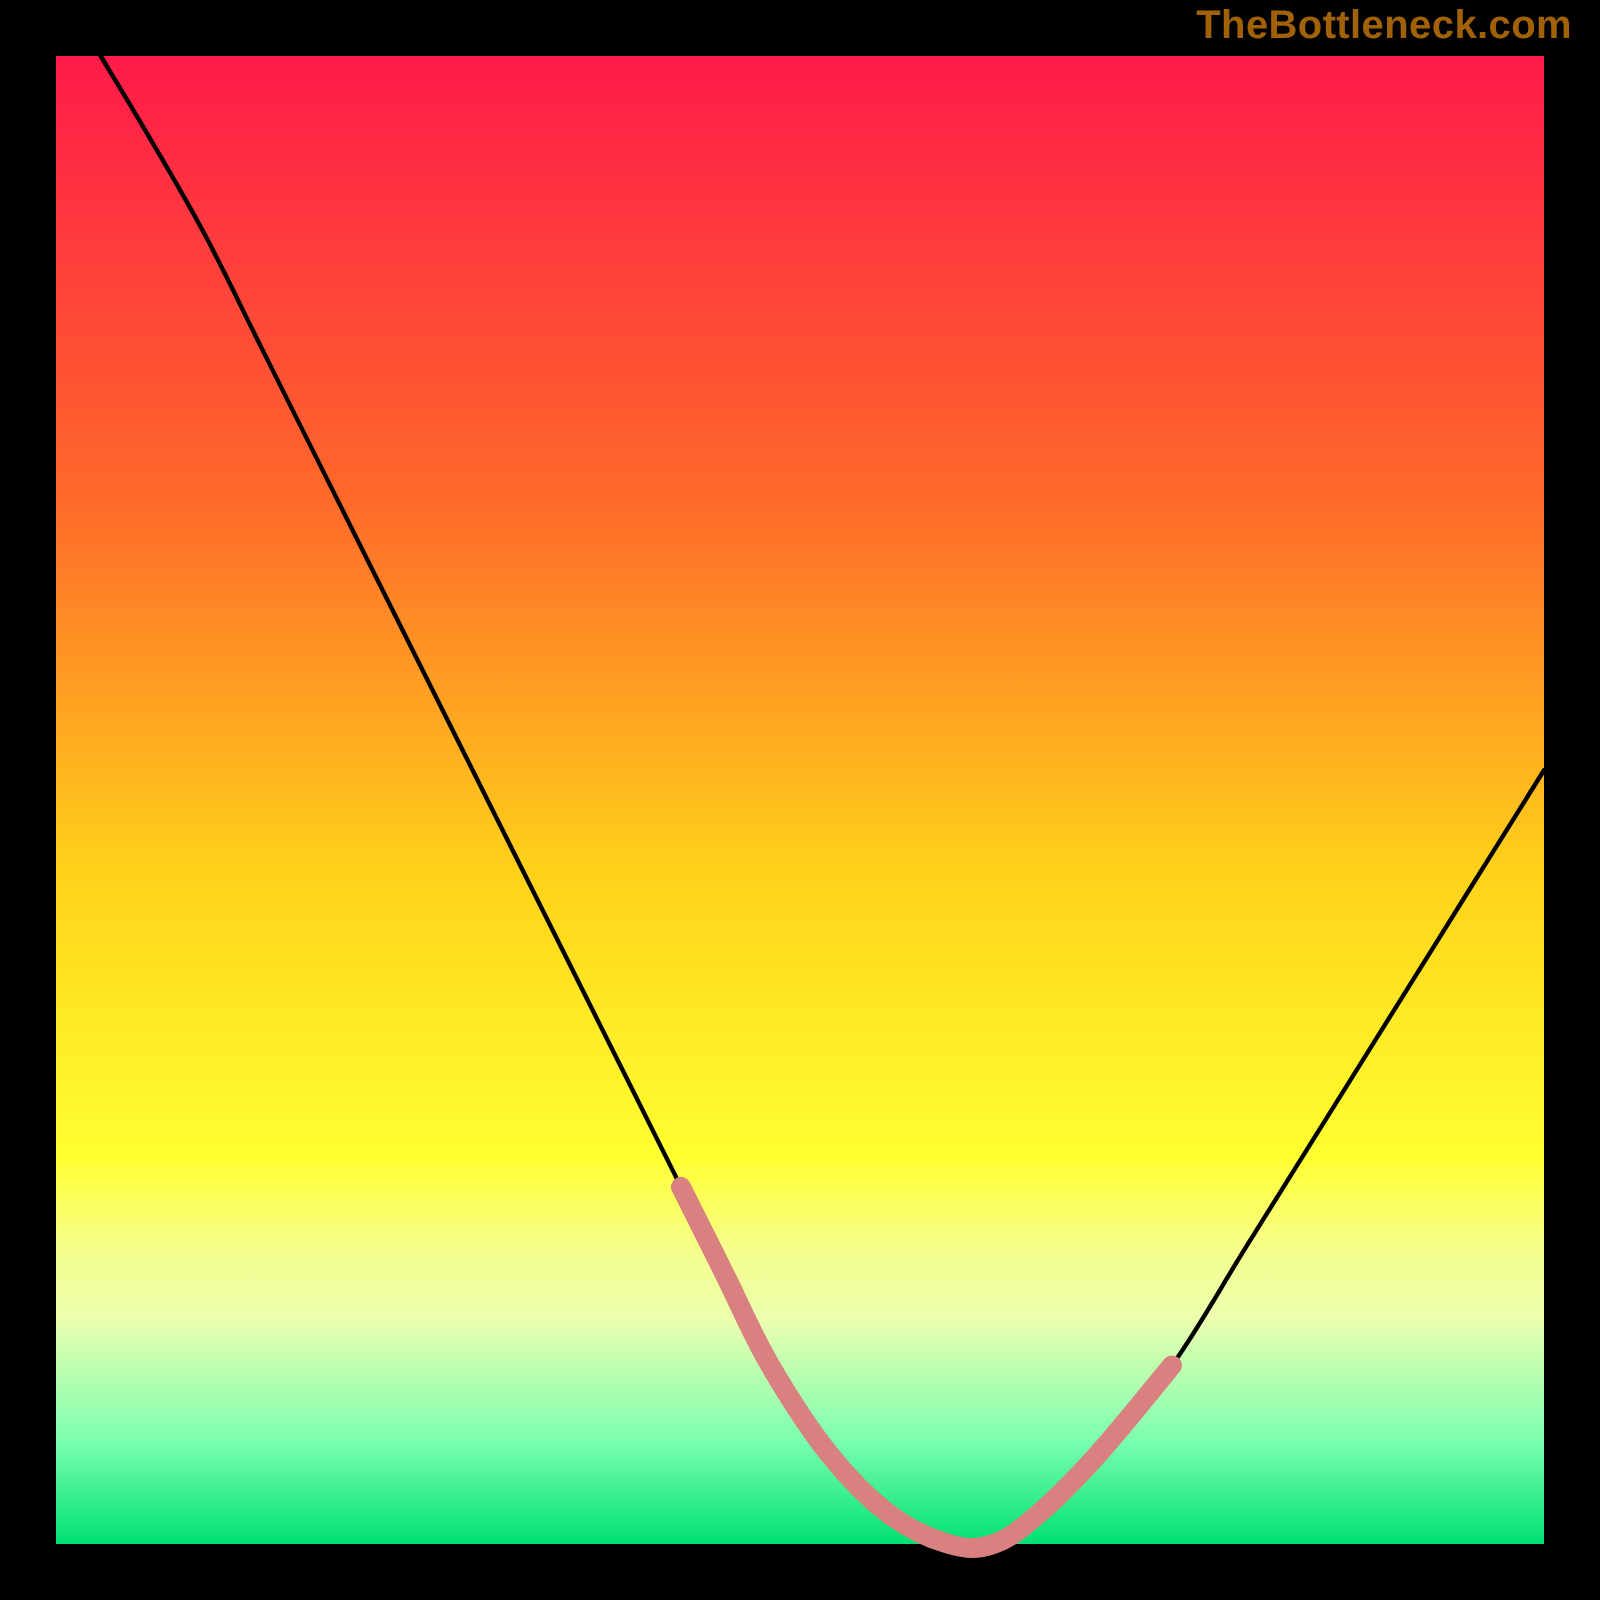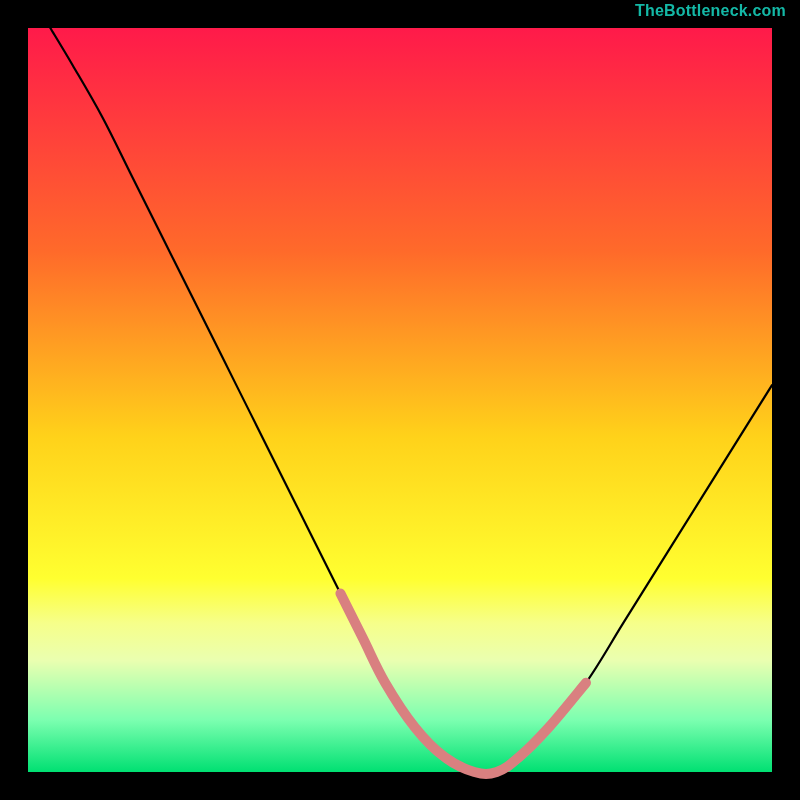--- a/index.html
+++ b/index.html
@@ -14,23 +14,23 @@
     position: relative;
     width: 800px;
     height: 800px;
     background: #000;
   }
   .watermark {
     position: absolute;
     top: 2px;
     right: 14px;
     font-family: Arial, Helvetica, sans-serif;
-    font-size: 16px;
+    font-size: 20px;
     font-weight: 600;
-    color: #14b8a6;
+    color: #a16207;
     letter-spacing: 0.2px;
     z-index: 4;
   }
   svg.plot {
     position: absolute;
     left: 0;
     top: 0;
     width: 800px;
     height: 800px;
     z-index: 2;

